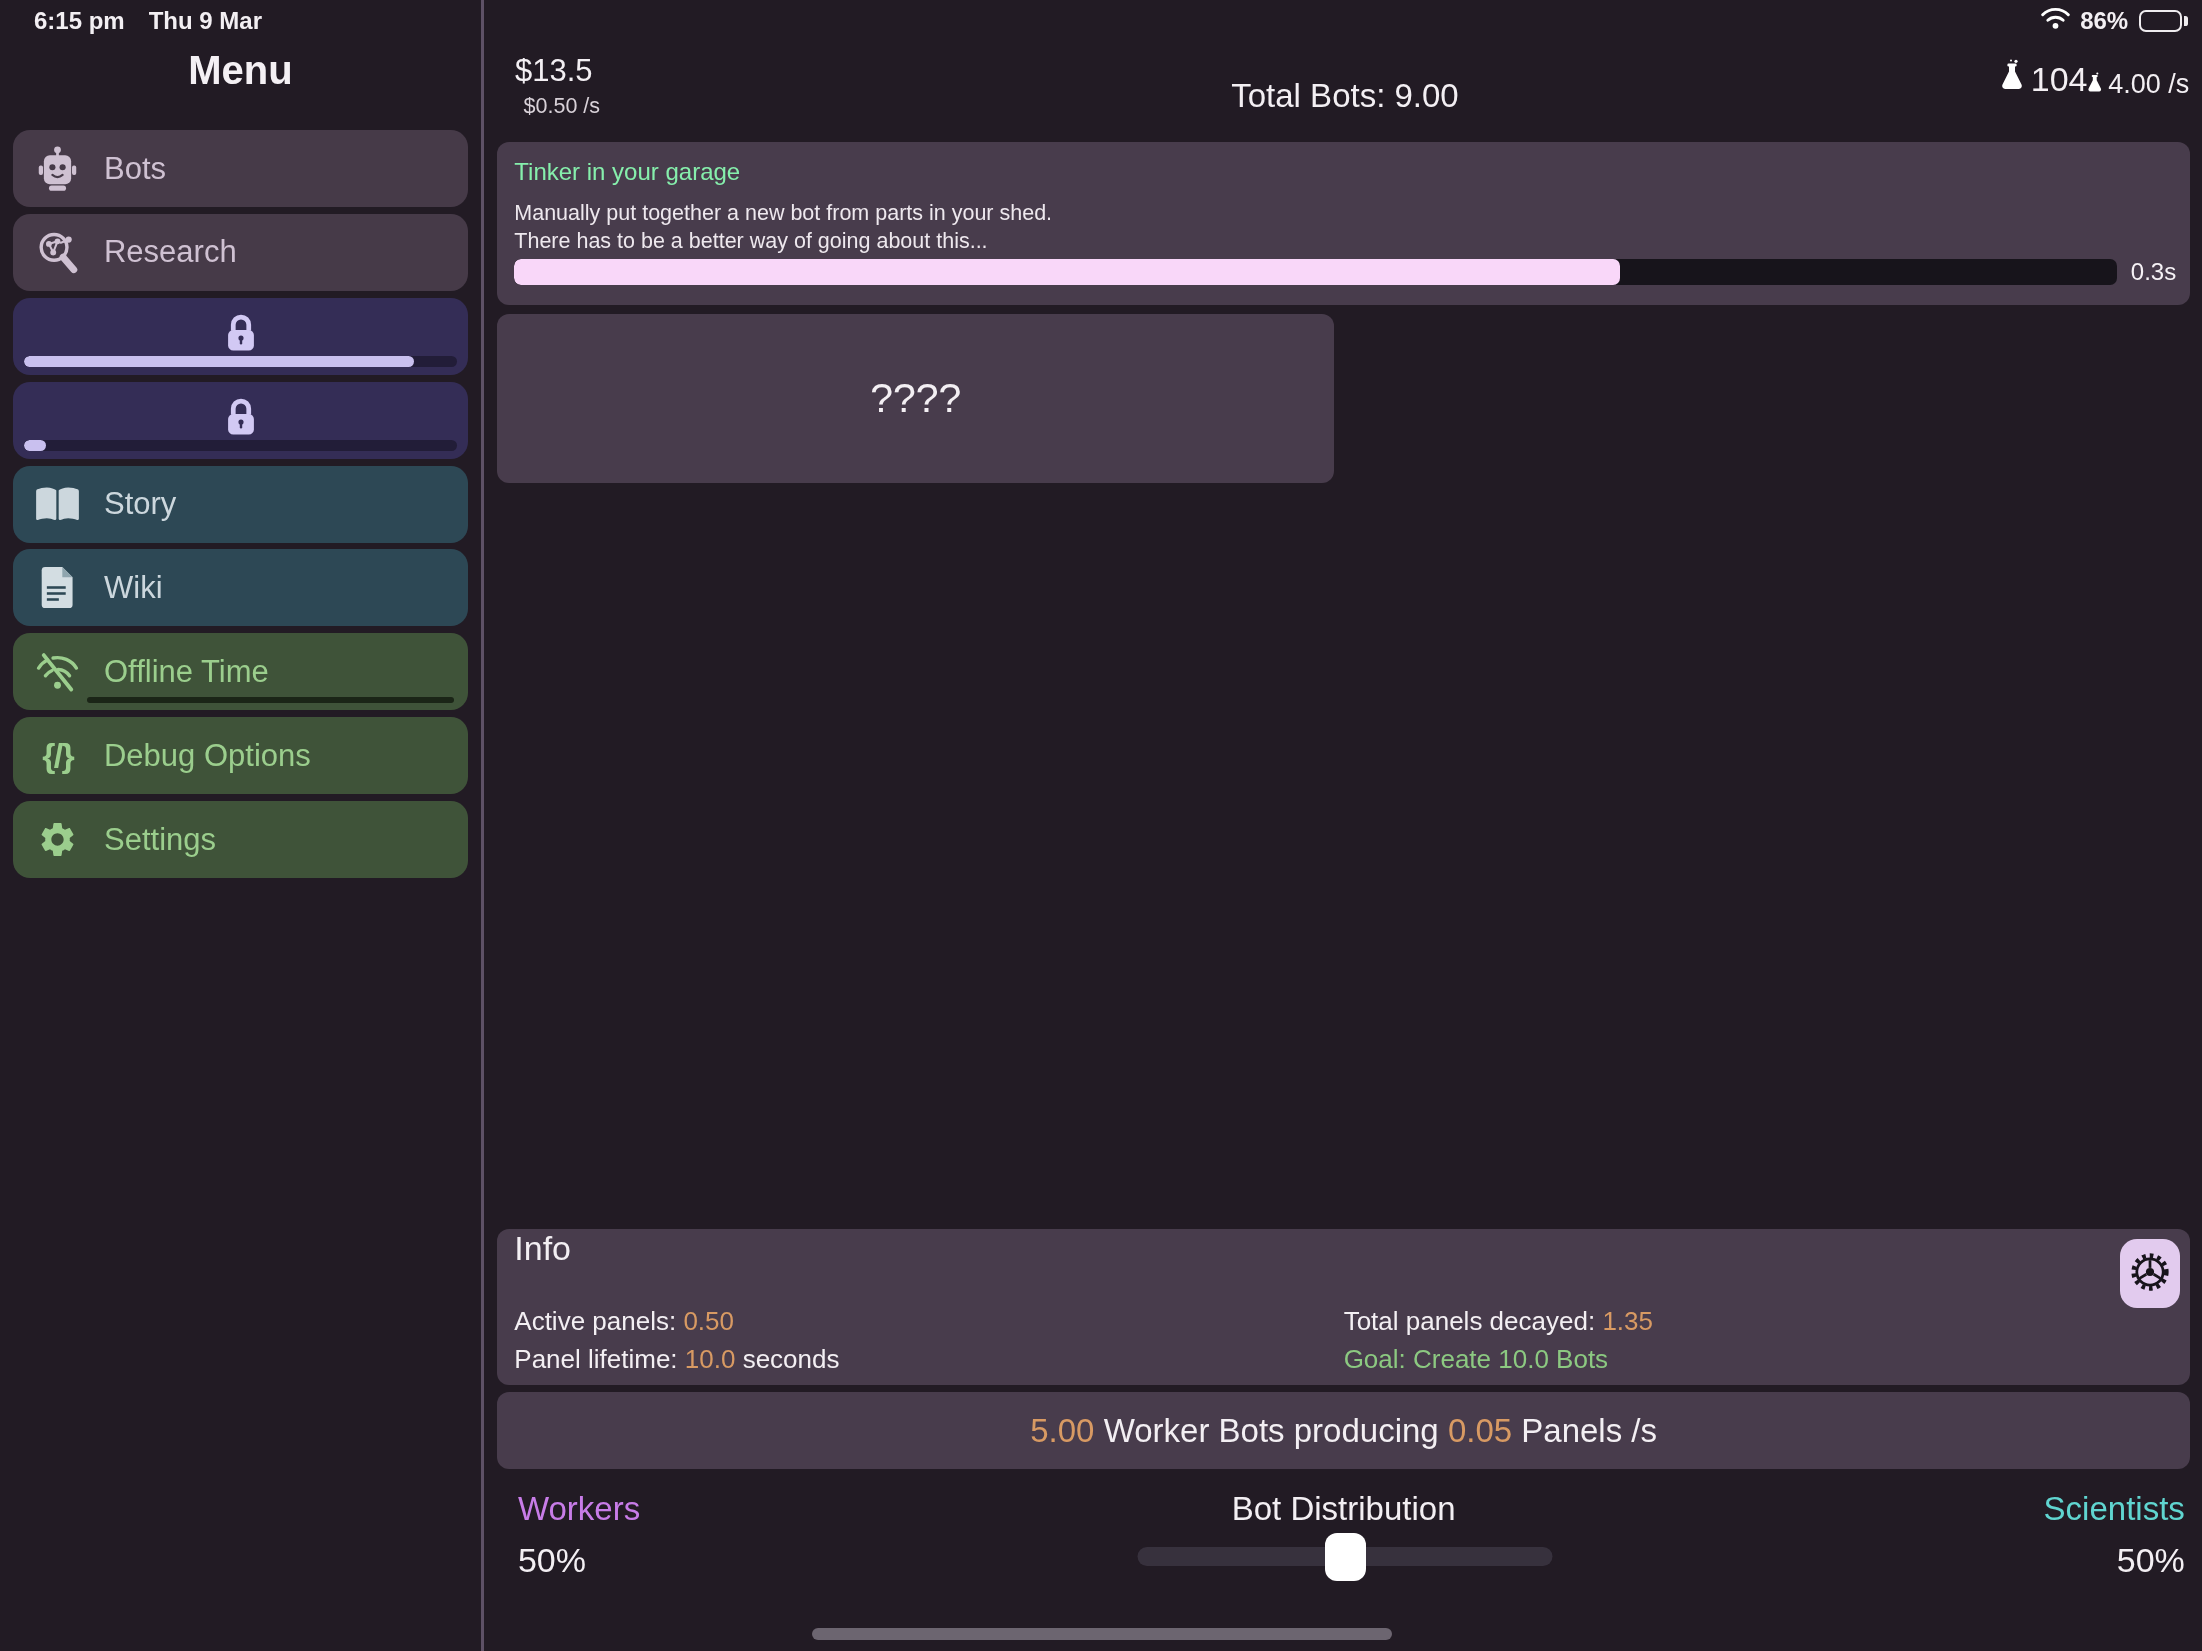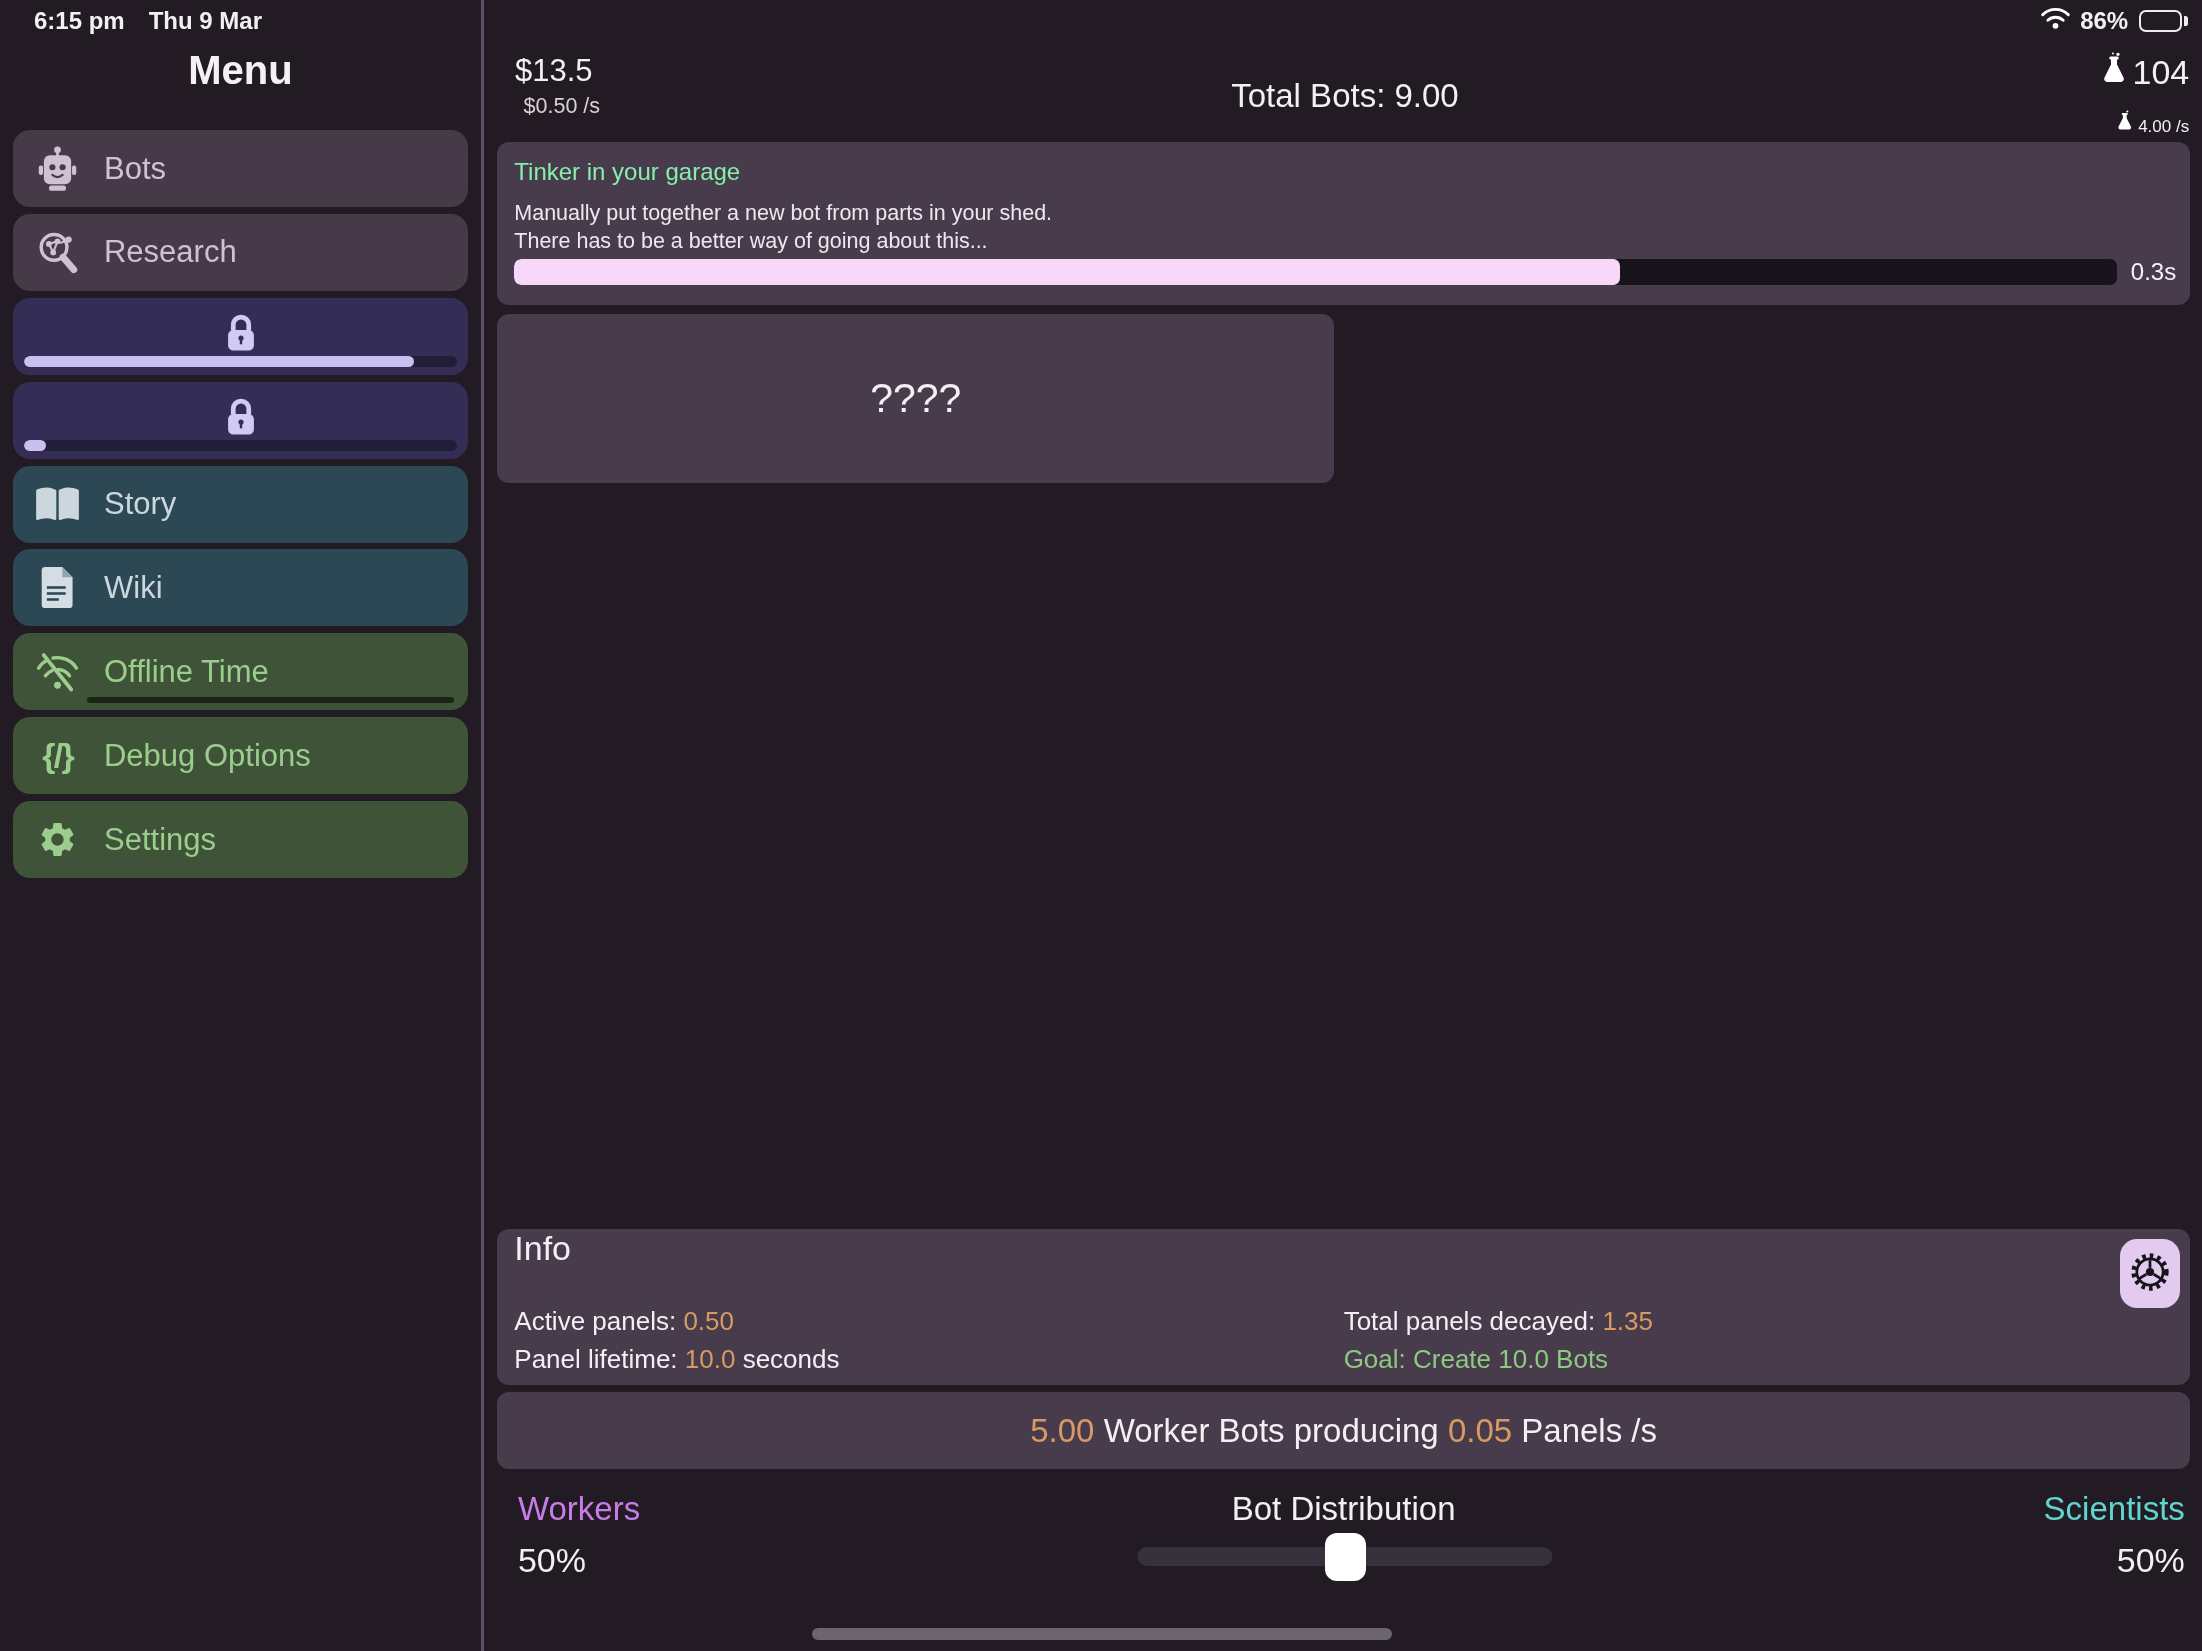--- a/index.html
+++ b/index.html
@@ -31,23 +31,23 @@
   .lockbar-fill { height:100%; border-radius:6px; background:#c9c0ef; }
   .offlinebar { position:absolute; left:74px; right:13.8px; bottom:7.7px; height:6px; border-radius:3.4px; background:#1b2517; }
   .braces-glyph { font-size:34px; font-weight:700; color:#9bce8d; letter-spacing:-1.7px; }
 
   
   .main { position:absolute; left:487px; top:0; right:0; bottom:0; }
   .money { position:absolute; left:28px; top:53px; }
   .money-amount { font-size:31px; font-weight:500; }
   .money-rate { font-size:21.5px; color:#d8d1d8; margin:5.2px 0 0 8.6px; }
   .total-bots { position:absolute; left:0; right:0; top:77px; text-align:center; font-size:33px; font-weight:500; }
-  .science { position:absolute; right:13.8px; top:52px; display:flex; flex-direction:column; align-items:flex-end; }
+  .science { position:absolute; right:13.8px; top:52px; display:flex; align-items:flex-end; }
   .science-main { display:flex; align-items:center; gap:6.9px; font-size:34px; font-weight:500; }
-  .science-rate { display:flex; align-items:flex-end; gap:5.2px; font-size:17px; margin-top:17px; }
+  .science-rate { display:flex; align-items:flex-start; gap:5.2px; font-size:27px; margin-top:17px; }
 
   .card { background:#483c4c; border-radius:12px; position:absolute; }
   .task-card { left:10.3px; right:13px; top:142px; height:163px; padding:15.5px 17px; cursor:pointer; }
   .task-title { font-size:24px; font-weight:400; color:#86efac; }
   .task-desc { font-size:21.5px; color:#eee8ee; margin-top:13.8px; line-height:28px; }
   .task-progress-row { position:absolute; left:17px; right:13.8px; bottom:19px; display:flex; align-items:center; gap:13.8px;text-align:center; }
   .task-track { flex:1; height:26px; border-radius:6.9px; background:#17141b; overflow:hidden; }
   .task-fill { height:100%; border-radius:6.9px; background:#f9d7f9; }
   .task-time { font-size:24px; color:#f6f2f6; flex:none; }
 

